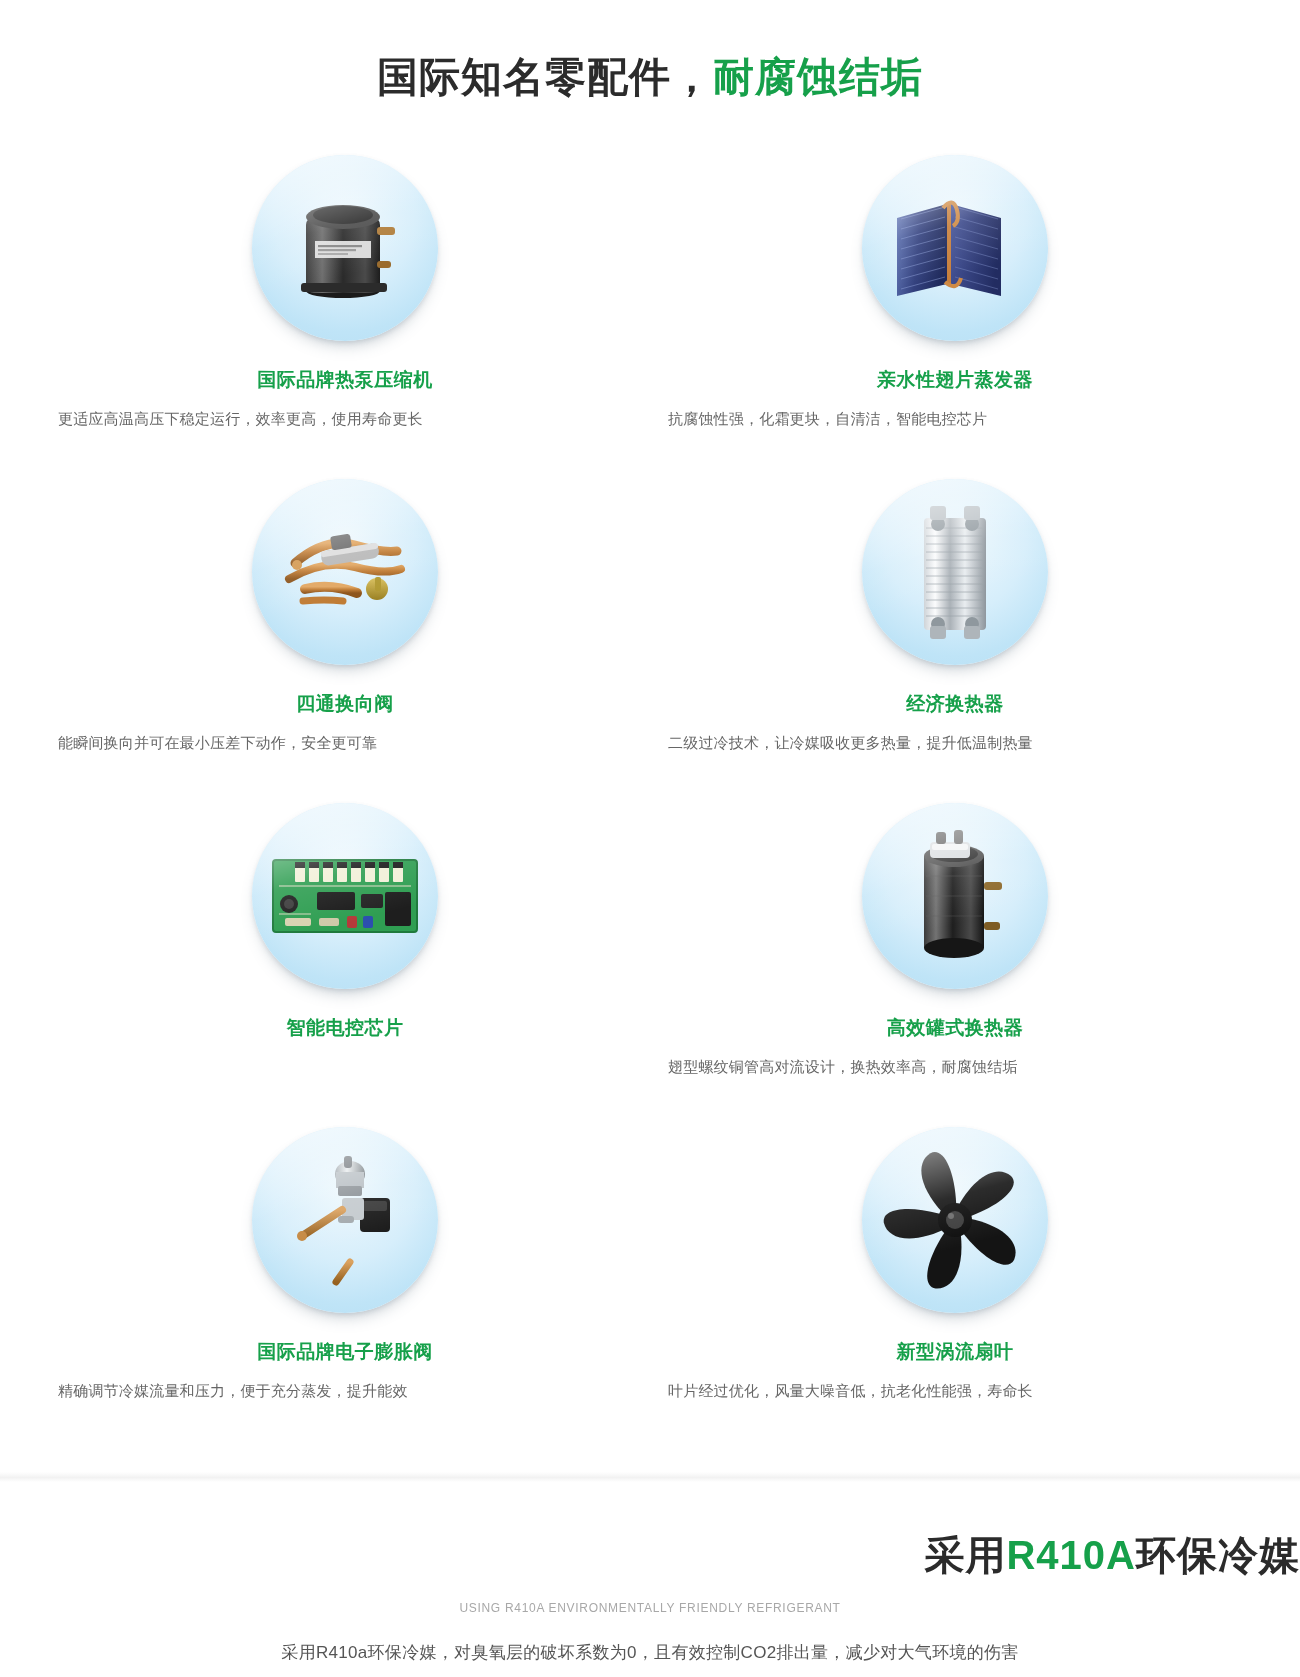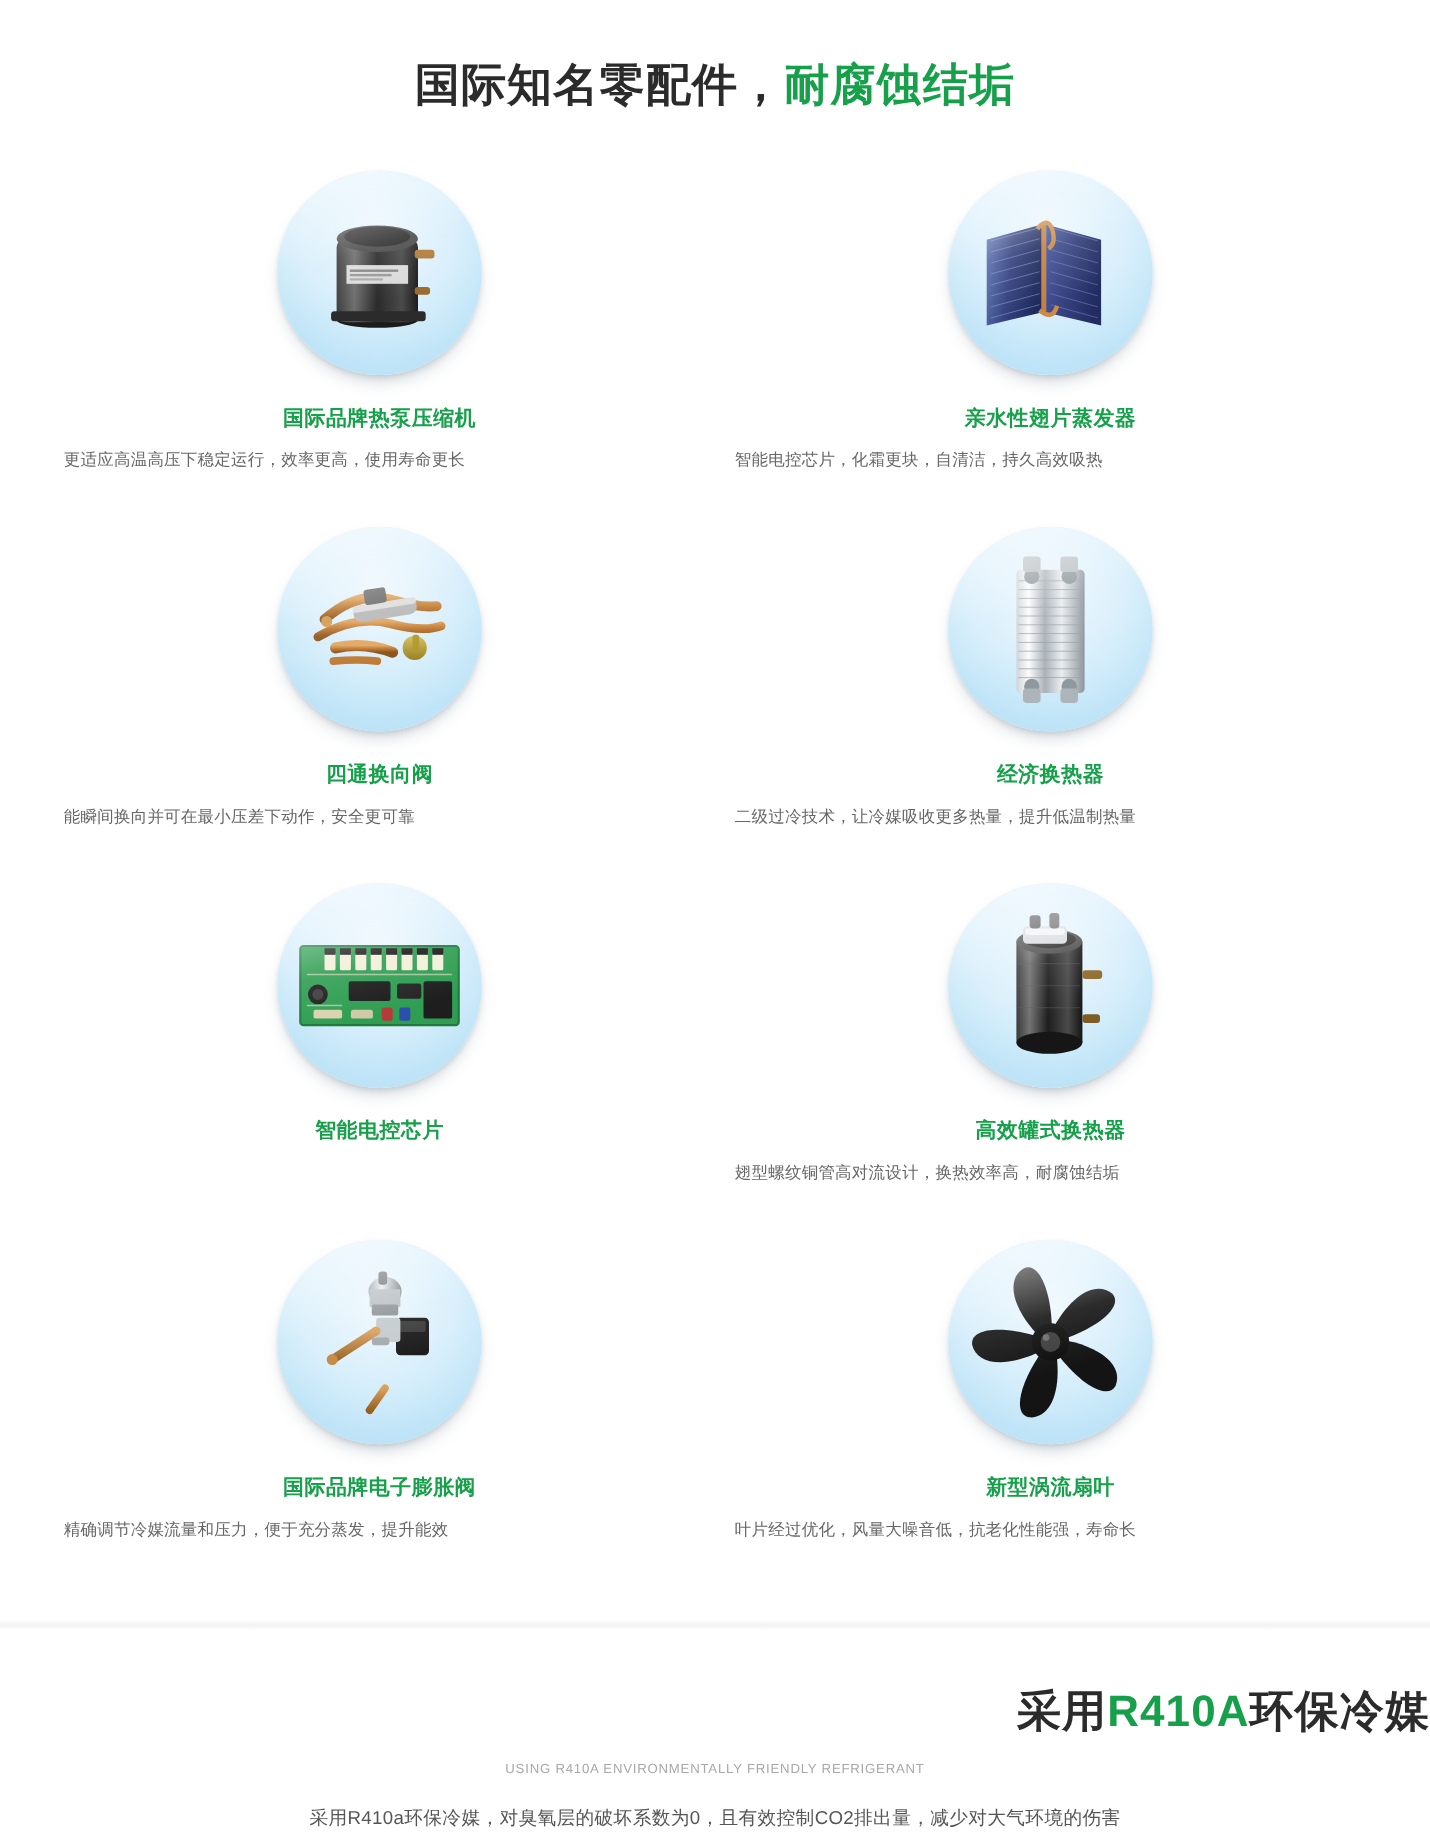--- a/index.html
+++ b/index.html
@@ -237,21 +237,21 @@
               <line x1="70" y1="79" x2="113" y2="91"></line>
                 <line x1="70" y1="89" x2="113" y2="101"></line>
             </g>
             <path d="M62,16 L66,16 L66,96 L62,96 Z" fill="#c8803c"></path>
             <path d="M58,20 q10,-12 14,2 q3,12 -4,16" fill="none" stroke="#cf8a44" stroke-width="4"></path>
             <path d="M60,94 q12,10 16,-4" fill="none" stroke="#cf8a44" stroke-width="4"></path>
           </svg>
         </div>
       </div>
       <div class="card-title">亲水性翅片蒸发器</div>
-      <div class="card-desc">智能电控芯片，化霜更块，自清洁，持久高效吸热</div>
+      <div class="card-desc">抗腐蚀性强，化霜更块，自清洁，智能电控芯片</div>
     </div>
 
     <div class="card c3">
       <div class="card-badge-wrap">
         <div class="card-badge">
           <svg width="140" height="110" viewBox="0 0 140 110">
             <defs>
               <linearGradient id="cu" x1="0" y1="0" x2="0" y2="1">
                 <stop offset="0%" stop-color="#e2a763"></stop>
                   <stop offset="45%" stop-color="#c07c35"></stop>

